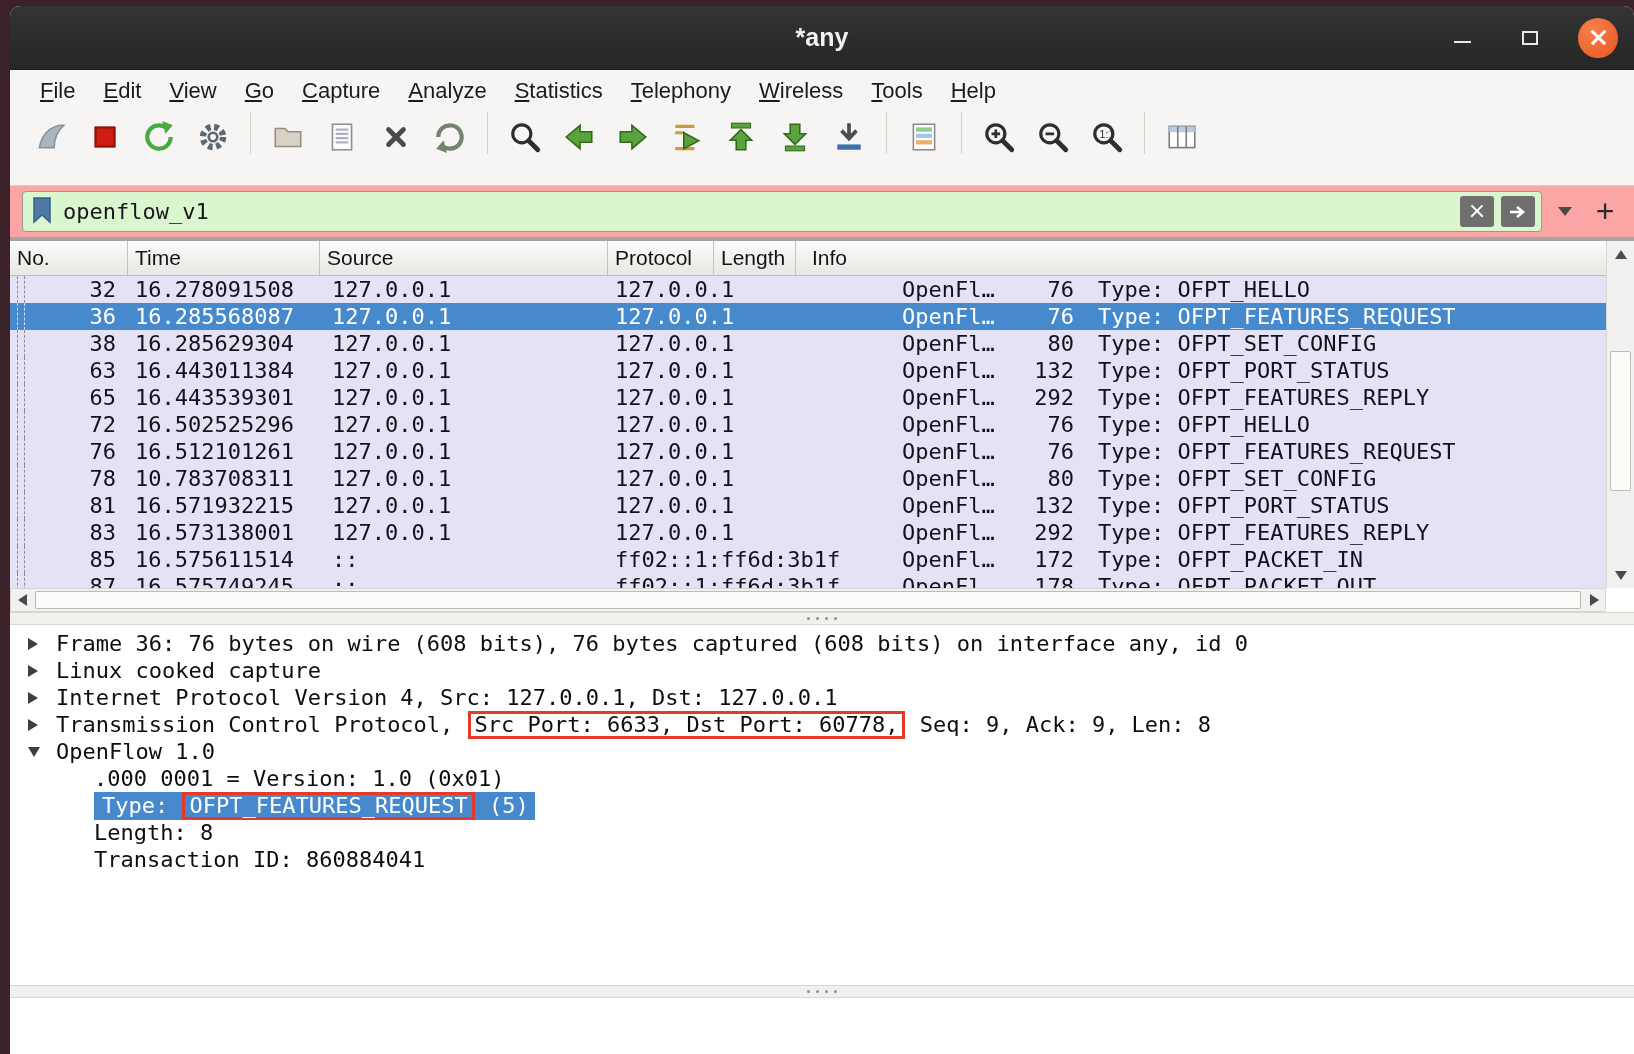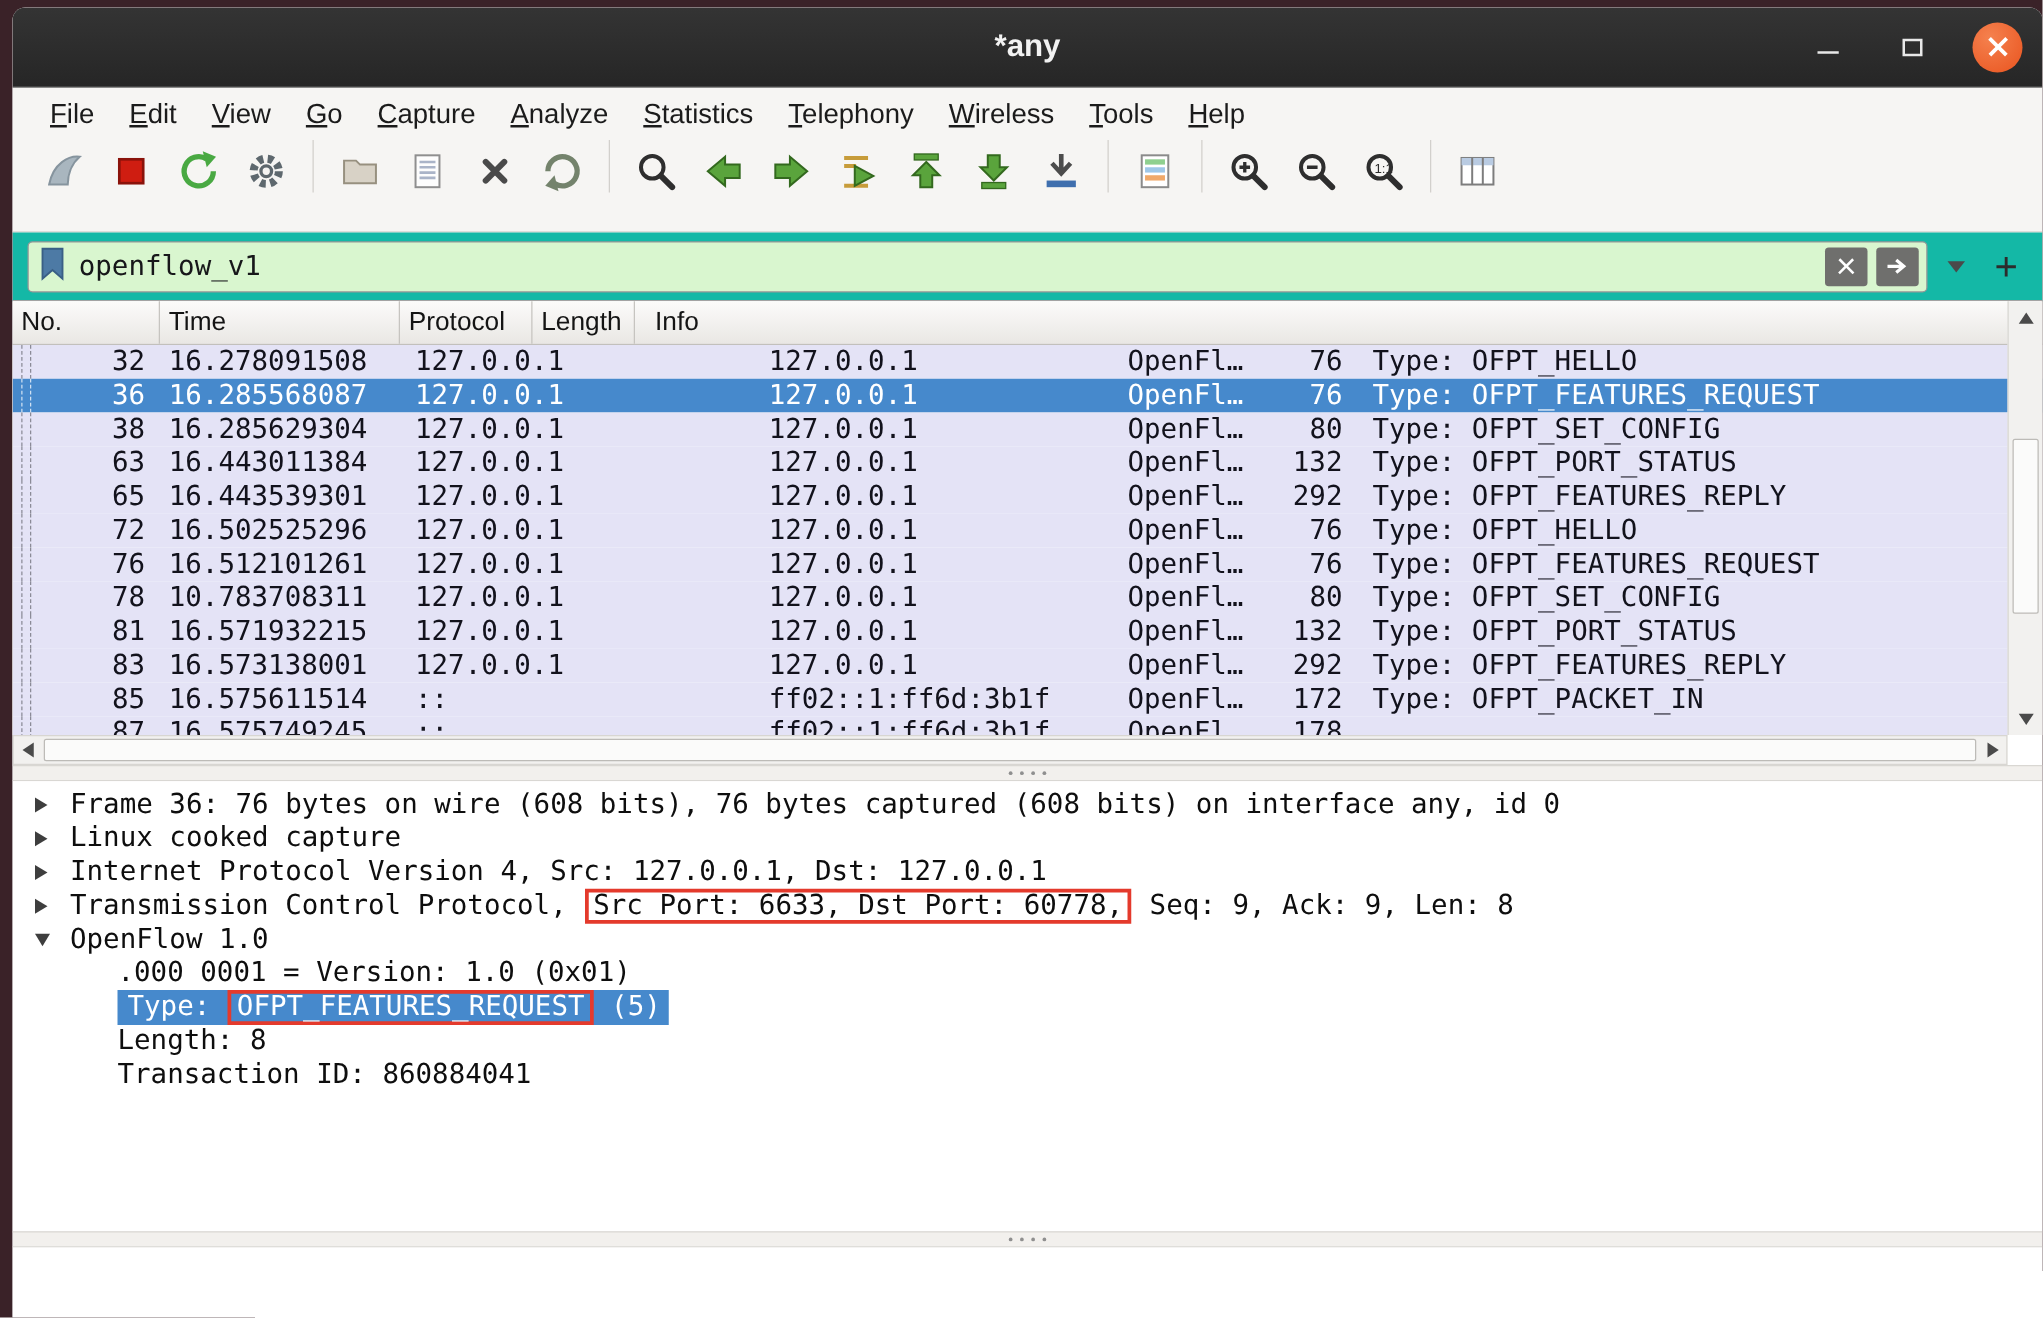--- a/index.html
+++ b/index.html
@@ -27,21 +27,21 @@
   .menu-item::first-letter{text-decoration:underline}
 
   
   .toolbar{height:74px;background:#f6f5f3;border-bottom:1px solid #d6d4d0;display:flex;
     padding-left:14px;flex:0 0 auto}
   .tbtn{width:50px;height:50px;border-radius:4px;display:flex;align-items:center;justify-content:center;margin:0 2px}
   .ticon{display:flex;align-items:center;justify-content:center}
   .tsep{width:1px;height:42px;background:#d2d0cc;margin:0 10px}
 
   
-  .filterbar{height:55px;background:#14b8a6;border-bottom:1px solid #a3a3a3;display:flex;align-items:center;
+  .filterbar{height:55px;background:#fca5a5;border-bottom:4px solid #a3a3a3;display:flex;align-items:center;
     padding:0 12px 0 12px;gap:8px;flex:0 0 auto}
   .filter-field{flex:1;height:41px;background:#d9f6cf;border:1px solid #979797;border-radius:4px;
     display:flex;align-items:center;padding:0 6px 0 8px}
   .filter-text{flex:1;font-family:"DejaVu Sans Mono","Liberation Mono",monospace;font-size:22px;color:#17171a;margin-left:10px}
   .fbtn{width:34px;height:31px;background:#6f6f6d;border-radius:3px;display:flex;align-items:center;
     justify-content:center;margin-left:7px;position:relative;flex:0 0 auto}
   .fbtn .cx1,.fbtn .cx2{position:absolute;width:16px;height:2.4px;background:#fff;left:9px;top:14.3px}
   .fbtn .cx1{transform:rotate(45deg)} .fbtn .cx2{transform:rotate(-45deg)}
   .fdrop{width:30px;height:41px;display:flex;align-items:center;justify-content:center;flex:0 0 auto}
   .fdrop .tri{border-left:7px solid transparent;border-right:7px solid transparent;border-top:9px solid #4a4a4a}
@@ -334,20 +334,21 @@
       <span class="fdrop">
           <span class="tri"></span>
         </span>
       <span class="fadd">+</span>
     </div>
 
     <div class="list-area">
       <div class="lheader">
           <div class="hcell c-no">No.</div>
           <div class="hcell c-time">Time</div>
+          <div class="hcell c-src">Source</div>
           <div class="hcell c-proto">Protocol</div>
           <div class="hcell c-len">Length</div>
           <div class="hcell c-info">Info</div>
         </div>
       <div class="lrows">
           <div class="prow">
             <div class="pcell c-no">32</div>
             <div class="pcell c-time">16.278091508</div>
             <div class="pcell c-src">127.0.0.1</div>
             <div class="pcell c-dst">127.0.0.1</div>
@@ -445,20 +446,21 @@
             <div class="pcell c-len">172</div>
             <div class="pcell c-info">Type: OFPT_PACKET_IN</div>
           </div>
           <div class="prow">
             <div class="pcell c-no">87</div>
             <div class="pcell c-time">16.575749245</div>
             <div class="pcell c-src">::</div>
             <div class="pcell c-dst">ff02::1:ff6d:3b1f</div>
             <div class="pcell c-proto">OpenFl…</div>
             <div class="pcell c-len">178</div>
+            <div class="pcell c-info">Type: OFPT_PACKET_OUT</div>
           </div>
         </div>
       <div class="vscroll">
         <div class="varrow up">
             <span class="tri-up"></span>
           </div>
         <div class="vthumb"></div>
         <div class="varrow down">
             <span class="tri-down"></span>
           </div>

